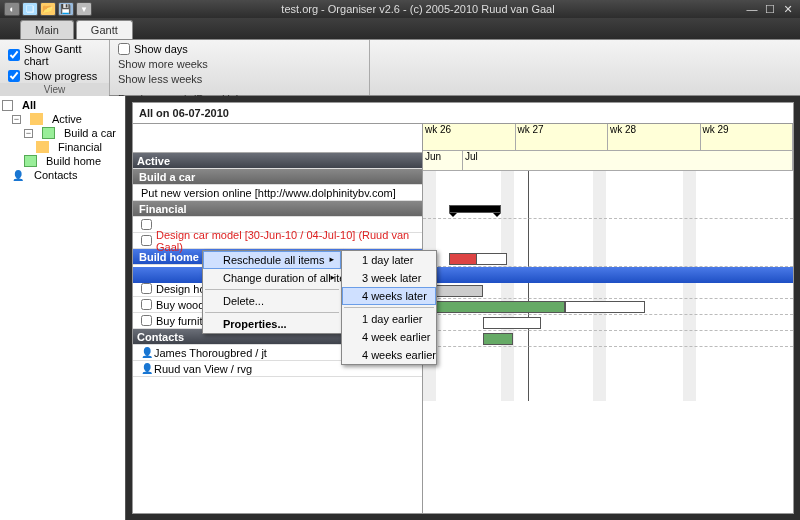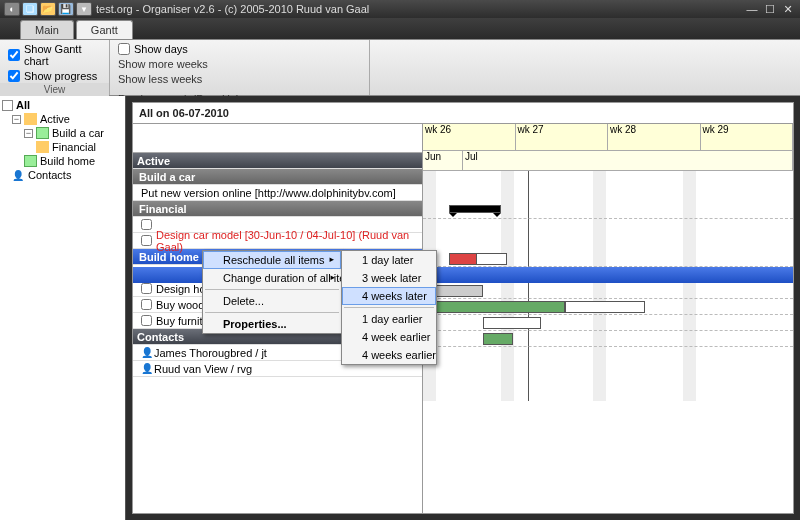--- a/index.html
+++ b/index.html
@@ -1,41 +1,41 @@
 <!DOCTYPE html>
 <html><head>
 <meta charset="utf-8">
 <style>
 * { margin:0; padding:0; box-sizing:border-box; font-family:"Tahoma","Segoe UI",Arial,sans-serif; font-size:11px; }
 html,body { width:800px; height:520px; background:#3a3a3a; overflow:hidden; }
 
 .titlebar { height:18px; background:linear-gradient(#4a4a4a,#2d2d2d); color:#fff; display:flex; align-items:center; }
 .tb-icons { display:flex; gap:2px; padding:0 4px; }
 .tb-icon { width:16px; height:14px; background:#888; border:1px solid #555; border-radius:2px; display:flex; align-items:center; justify-content:center; font-size:9px; }
-.tb-title { flex:1; font-size:11px; color:#ddd; }
+.tb-title { flex:1; text-align:center; font-size:11px; color:#ddd; }
 .tb-win { display:flex; gap:2px; padding:0 4px; }
 .tb-w { width:16px; height:12px; color:#ddd; text-align:center; line-height:12px; }
 
 .tabs { height:22px; background:linear-gradient(#3f3f3f,#2a2a2a); display:flex; align-items:flex-end; padding-left:20px; border-bottom:1px solid #888; }
 .tab { padding:3px 14px; background:#d9d9d9; border:1px solid #888; border-bottom:none; border-radius:3px 3px 0 0; margin-right:2px; color:#333; }
 .tab.active { background:#f2f2f2; }
 
 .ribbon { height:56px; background:linear-gradient(#f4f4f4,#dcdcdc); display:flex; border-bottom:1px solid #888; }
 .rgroup { border-right:1px solid #aaa; padding:2px 4px 0 4px; display:flex; flex-direction:column; }
 .rgroup-body { flex:1; display:flex; flex-direction:column; gap:1px; }
 .rgroup-label { text-align:center; font-size:10px; color:#555; background:#d9d9d9; margin:0 -4px; padding:1px 0; }
 .rcheck { display:flex; align-items:center; gap:4px; padding:1px 4px; }
 .rcheck input { width:12px; height:12px; }
 .rcol { display:flex; gap:6px; }
 .rc-c { display:flex; flex-direction:column; gap:1px; }
 .rlnk { padding:1px 4px; color:#333; }
 
 .workspace { display:flex; height:calc(520px - 18px - 22px - 56px); background:#323232; }
 .tree { width:126px; background:#fff; border-right:1px solid #555; padding:2px; overflow:hidden; }
-.tree-item { display:flex; align-items:center; gap:3px; padding:1px 0; white-space:nowrap; }
+.tree-item { display:flex; align-items:center; gap:9px; padding:1px 0; white-space:nowrap; }
 .ti-0{padding-left:0}.ti-1{padding-left:10px}.ti-2{padding-left:22px}.ti-3{padding-left:34px}
 .ti-box { width:9px; height:9px; border:1px solid #888; text-align:center; line-height:7px; font-size:9px; color:#555; }
 .ti-ic { width:13px; height:12px; display:inline-flex; align-items:center; justify-content:center; font-size:10px; }
 .folder { background:#fc6; }
 .page { background:#9e9; border:1px solid #5a5; }
 .person { color:#06c; }
 
 .main { flex:1; background:#2e2e2e; padding:6px; overflow:hidden; position:relative; }
 .panel { background:#fff; border:1px solid #999; height:100%; display:flex; flex-direction:column; }
 .panel-title { padding:4px 6px; font-weight:bold; color:#222; }

